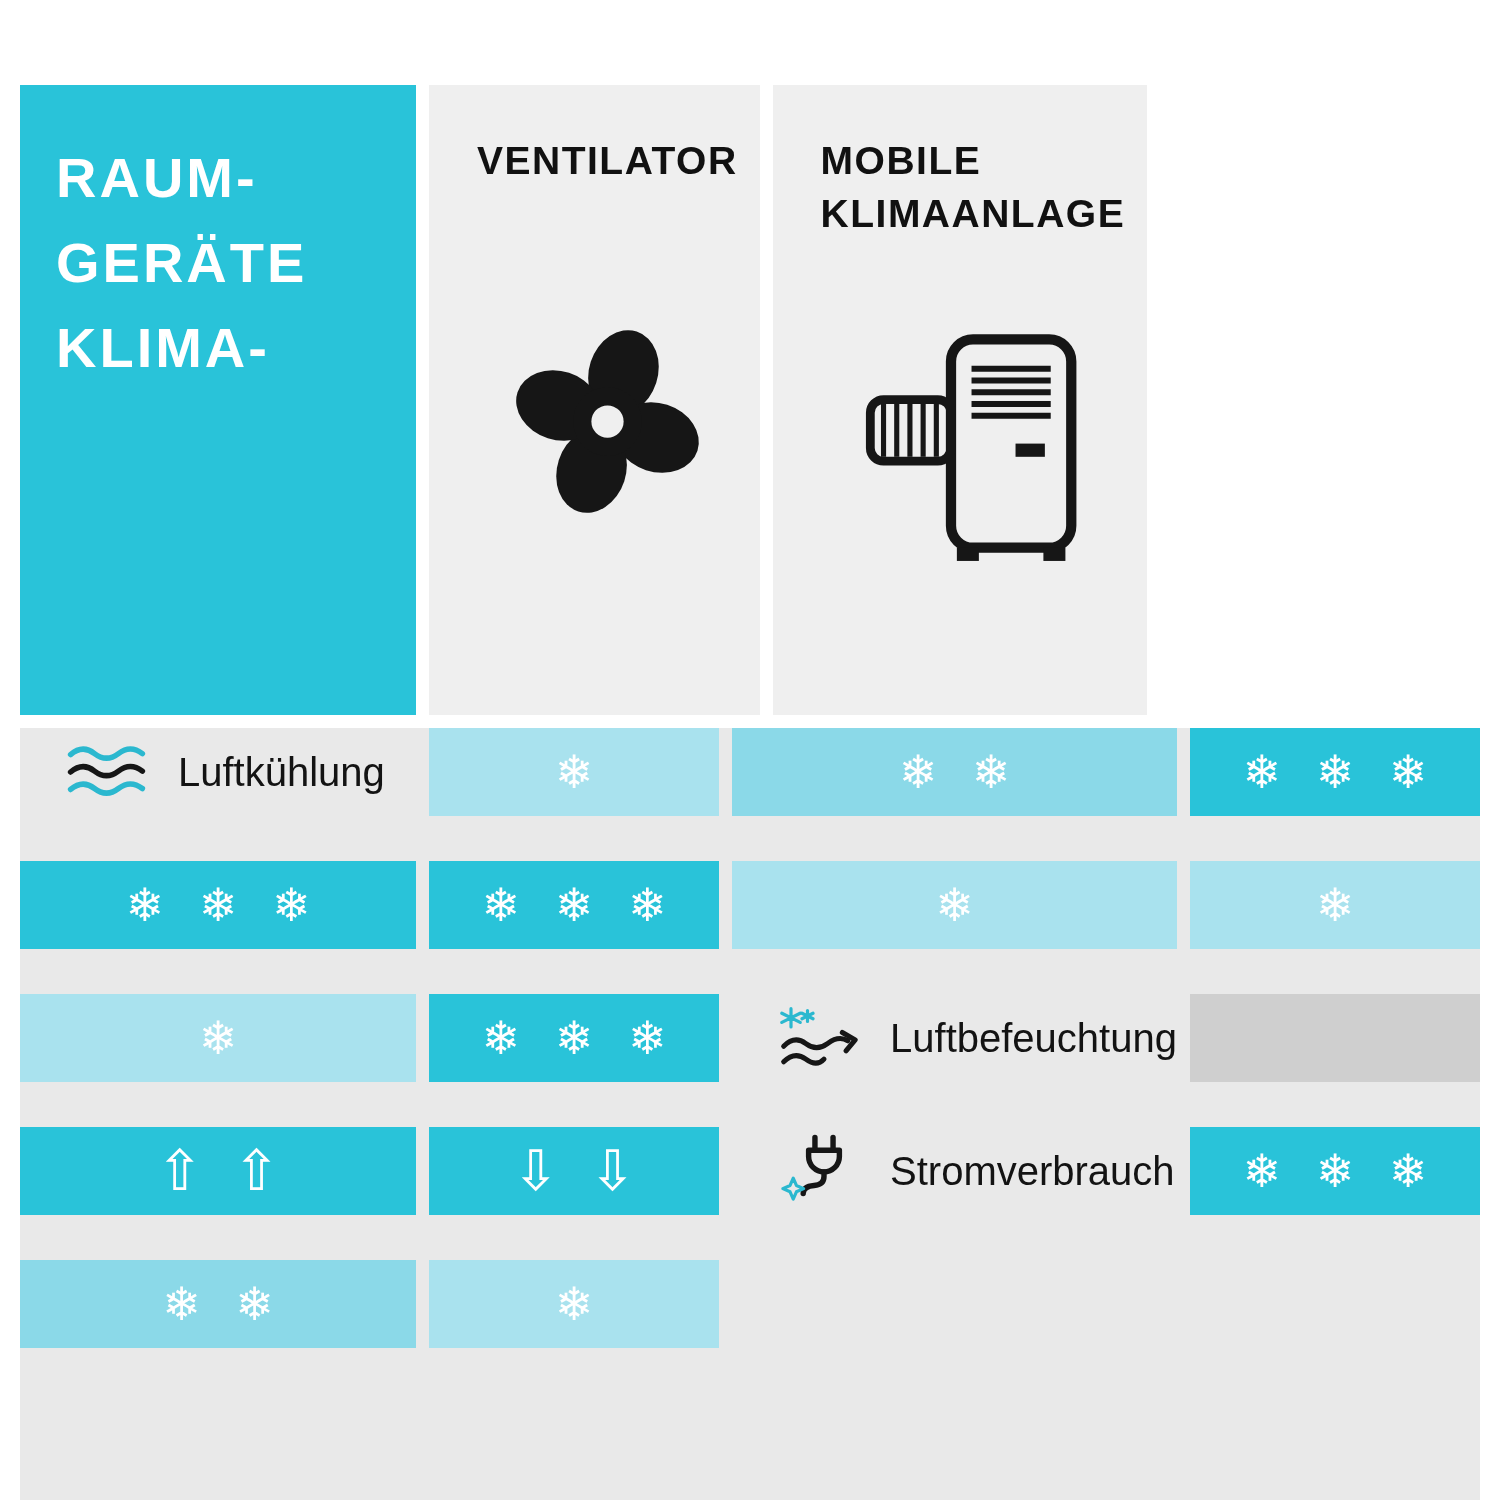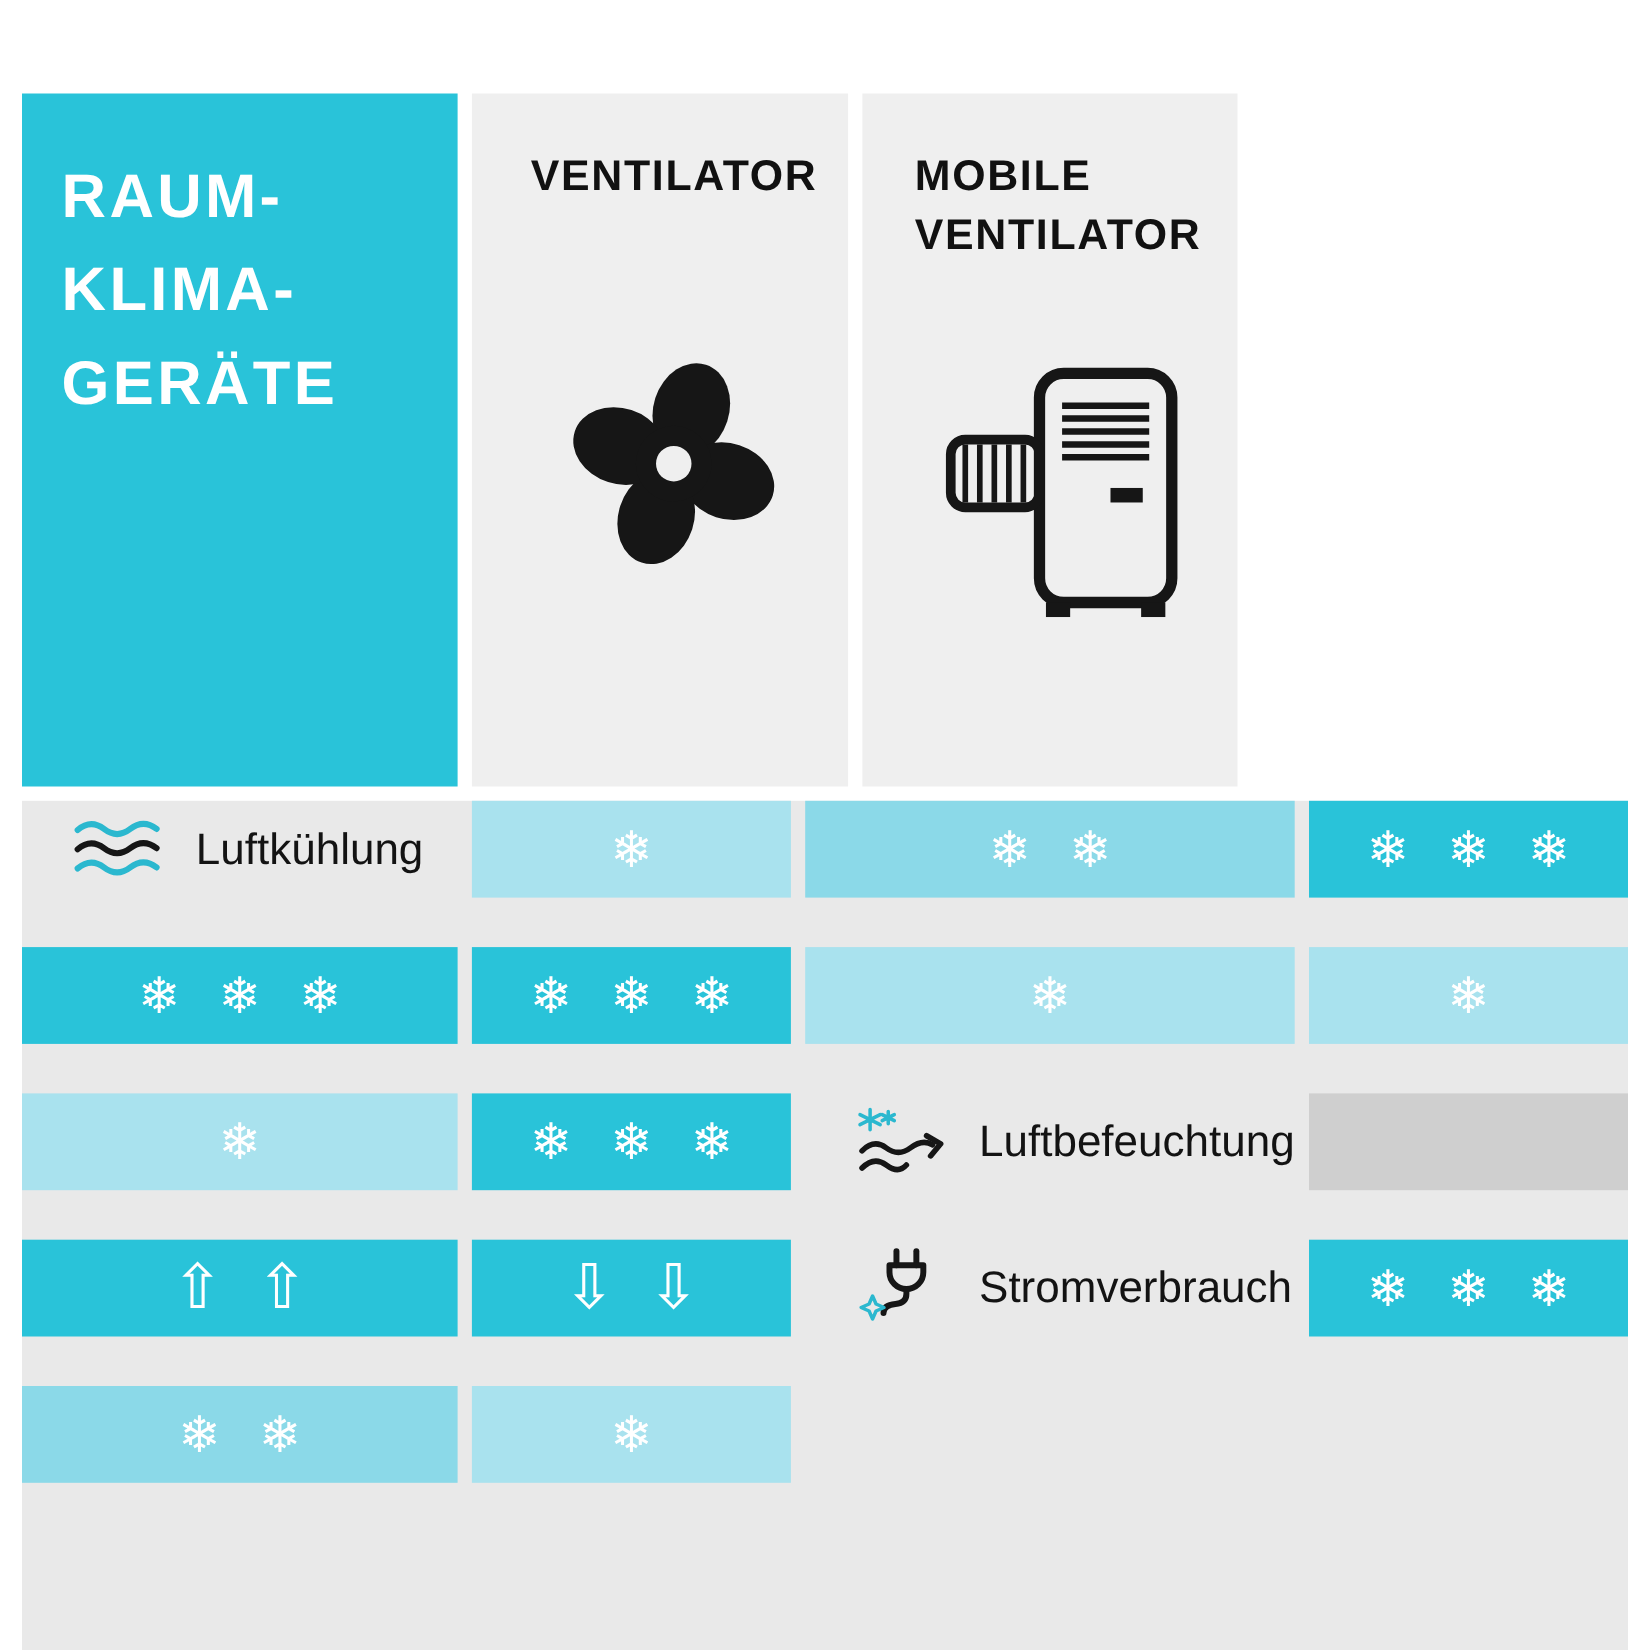--- a/index.html
+++ b/index.html
@@ -20,21 +20,20 @@
   }
   .title-block { background: #29c3d9; padding: 50px 36px; }
   .title-line {
     color: #ffffff; font-weight: bold;
     font-size: 56px; line-height: 1.52; letter-spacing: 3px;
   }
   .col-panel {
     background: #efefef;
     display: flex; flex-direction: column;
     padding: 50px 22px 60px 48px;
-    align-items: center;
   }
   .col-label {
     font-weight: bold; font-size: 39px; letter-spacing: 1.5px;
     line-height: 1.35; color: #111111;
   }
   .col-icon { flex: 1; display: flex; align-items: center; justify-content: center; }
 
   
   .table {
     margin-top: 13px; height: 922px; background: #e9e9e9;
@@ -63,43 +62,43 @@
 </style>
 </head>
 <body>
 
 <div class="page">
 
   <header class="header">
 
     <div class="title-block">
       <div class="title-line">RAUM-</div>
+      <div class="title-line">GERÄTE</div>
       <div class="title-line">KLIMA-</div>
-      <div class="title-line">GERÄTE</div>
     </div>
 
     <div class="col-panel">
       <div class="col-label">VENTILATOR</div>
       <div class="col-icon">
         <svg width="215" height="215" viewBox="0 0 100 100">
           <g fill="#161616" transform="rotate(18 50 50)">
             <ellipse cx="50" cy="26" rx="16" ry="20"></ellipse>
             <ellipse cx="74" cy="50" rx="20" ry="16"></ellipse>
             <ellipse cx="50" cy="74" rx="16" ry="20"></ellipse>
             <ellipse cx="26" cy="50" rx="20" ry="16"></ellipse>
             <circle cx="50" cy="50" r="16"></circle>
           </g>
           <circle cx="50" cy="50" r="7.5" fill="#efefef"></circle>
         </svg>
       </div>
     </div>
 
 
     <div class="col-panel">
-      <div class="col-label">MOBILE VENTILATOR</div>
+      <div class="col-label">MOBILE KLIMAANLAGE</div>
       <div class="col-icon">
         <svg width="220" height="232" viewBox="0 0 150 158">
           <rect x="60" y="5" width="82" height="142" rx="15" fill="none" stroke="#161616" stroke-width="7"></rect>
           <g stroke="#161616" stroke-width="4">
             <line x1="74" y1="25" x2="128" y2="25"></line>
             <line x1="74" y1="33" x2="128" y2="33"></line>
             <line x1="74" y1="41" x2="128" y2="41"></line>
             <line x1="74" y1="49" x2="128" y2="49"></line>
             <line x1="74" y1="57" x2="128" y2="57"></line>
           </g>

